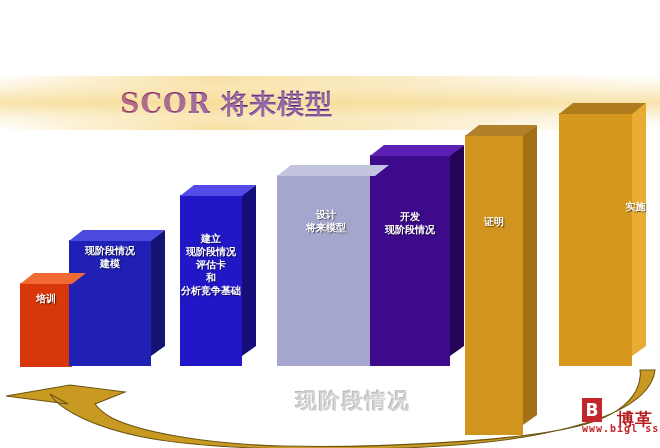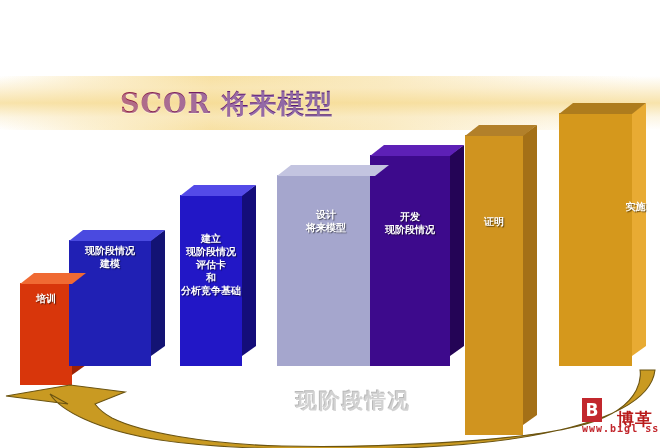--- a/index.html
+++ b/index.html
@@ -178,21 +178,21 @@
 </style>
 </head>
 <body>
 
 <div id="stage">
 
   <div class="title-band"></div>
   <div class="title-text">SCOR 将来模型</div>
 
   <div id="bars-layer">
-      <div class="bar" style="left: 20px; top: 273px; width: 52px; height: 112px;">
+      <div class="bar" style="left: 20px; top: 273px; width: 52px; height: 94px;">
         <div class="side" style="background: rgb(155, 34, 5);"></div>
         <div class="face" style="background: rgb(216, 54, 11);"></div>
         <div class="top" style="background: rgb(240, 106, 51);"></div>
         <div class="label" style="top: 19px;">
           <div>培训</div>
         </div>
       </div>
       <div class="bar" style="left: 69px; top: 230px; width: 82px; height: 136px; border-radius: 30px;">
         <div class="side" style="background: rgb(19, 19, 116);"></div>
         <div class="face" style="background: rgb(32, 32, 180);"></div>

